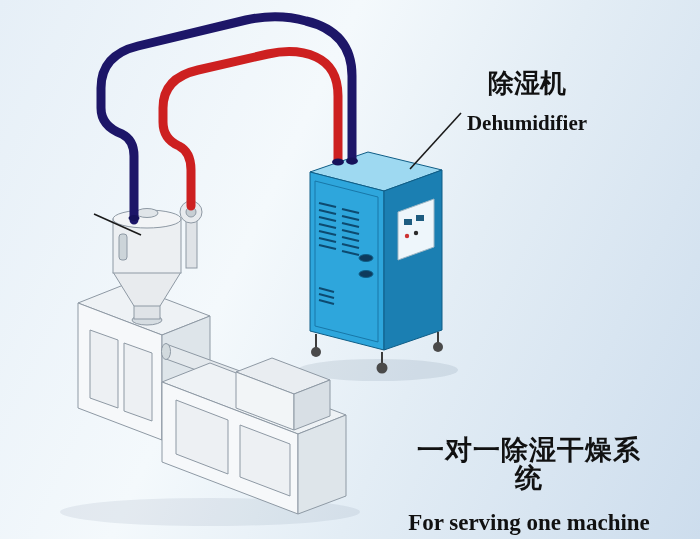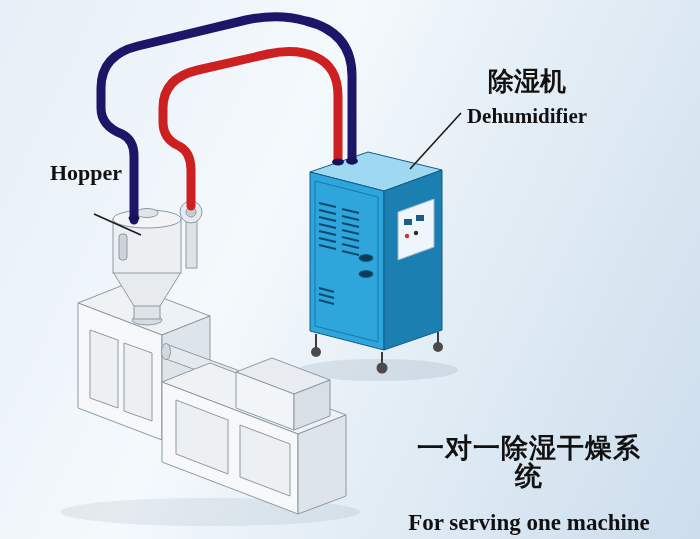--- a/index.html
+++ b/index.html
@@ -3,22 +3,22 @@
 <meta charset="utf-8">
 <style>
   html,body{margin:0;padding:0;background:#ccc;}
   .stage{
     position:relative;width:700px;height:539px;overflow:hidden;
     background:linear-gradient(115deg,#e6eff7 0%,#f4f9fc 38%,#e3edf5 62%,#cddded 100%);
     font-family:"DejaVu Sans",sans-serif;
   }
   .scene{position:absolute;left:0;top:0;}
   .label{position:absolute;color:#111;line-height:1.05;}
-  .label .cn{font-weight:bold;font-family:Liberation Mono, monospace;display:block;}
-  .label .en{font-weight:bold;font-family:"Liberation Serif","DejaVu Serif",serif;display:block;margin-top:8px;}
+  .label .cn{font-weight:bold;font-family:Liberation Sans, sans-serif;display:block;}
+  .label .en{font-weight:bold;font-family:"Liberation Serif","DejaVu Serif",serif;display:block;margin-top:15px;}
   .hopper-label{left:50px;top:153px;}
   .hopper-label .cn{font-size:26px;}
   .hopper-label .en{font-size:22px;}
   .dehum-label{left:447px;top:70px;width:160px;text-align:center;}
   .dehum-label .cn{font-size:26px;}
   .dehum-label .en{font-size:21px;}
   .caption{left:404px;top:436px;width:250px;text-align:center;}
   .caption .cn{font-size:27px;letter-spacing:1px;}
   .caption .en{font-size:23px;margin-top:18px;}
 </style>
@@ -123,21 +123,20 @@
 
     <ellipse cx="338" cy="162" rx="6" ry="3.5" fill="#16125a"></ellipse>
     <ellipse cx="352" cy="161" rx="6" ry="3.5" fill="#16125a"></ellipse>
     <ellipse cx="134" cy="218" rx="5.5" ry="3" fill="#16125a"></ellipse>
 
     <line x1="94" y1="214" x2="141" y2="235" stroke="#1a1a1a" stroke-width="1.6"></line>
     <line x1="461" y1="113" x2="410" y2="169" stroke="#1a1a1a" stroke-width="1.6"></line>
   </svg>
 
   <div class="label hopper-label">
-    <span class="en">Hopper</span>
   </div>
 
   <div class="label dehum-label">
     <span class="cn">除湿机</span>
     <span class="en">Dehumidifier</span>
   </div>
 
   <div class="label caption">
     <span class="cn">一对一除湿干燥系统</span>
     <span class="en">For serving one machine</span>

